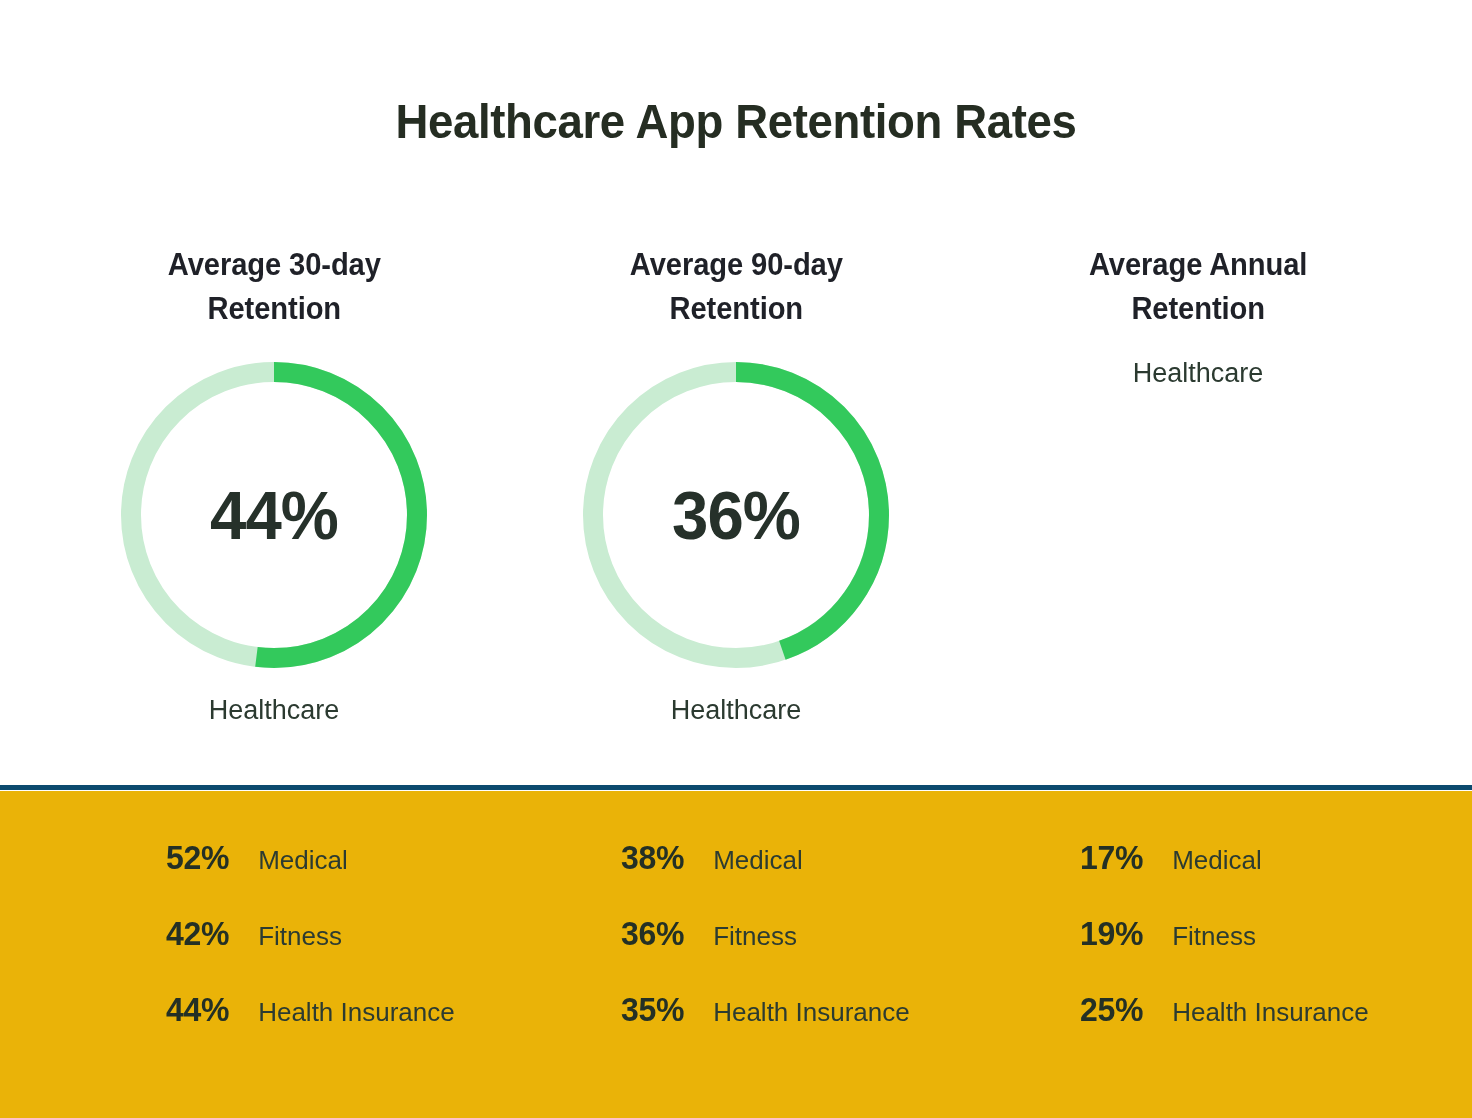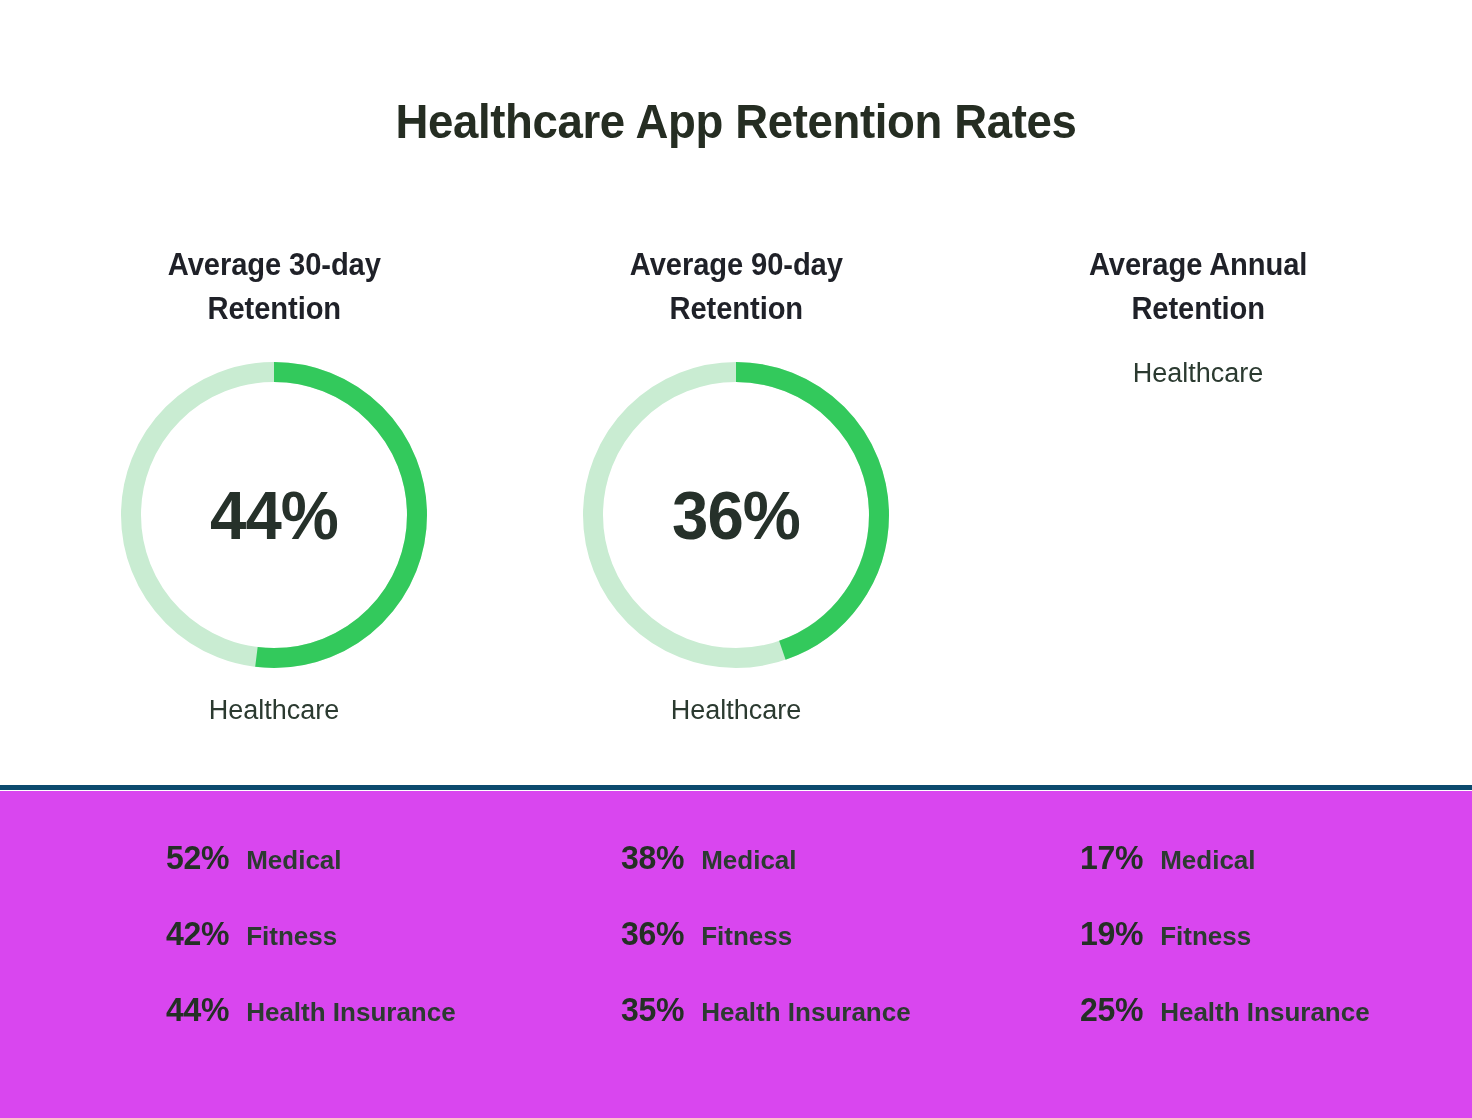--- a/index.html
+++ b/index.html
@@ -115,21 +115,21 @@
     text-align: center;
   }
 
   
   .stats-panel {
     position: absolute;
     left: 0;
     top: 791px;
     width: 1472px;
     height: 327px;
-    background: #d946ef;
+    background: #eab308;
   }
 
   .stats-row {
     position: absolute;
     left: 0;
     top: 0;
     width: 1472px;
     height: 327px;
     display: flex;
     flex-direction: row;
@@ -163,23 +163,23 @@
     color: #243025;
     letter-spacing: -0.3px;
     min-width: 62px;
     transform: scaleX(0.97);
     transform-origin: left baseline;
   }
 
   .stat-label {
     font-family: "Liberation Sans", sans-serif;
     font-size: 26px;
-    font-weight: 700;
+    font-weight: 400;
     color: #2c3b31;
-    margin-left: 16px;
+    margin-left: 28px;
     white-space: nowrap;
   }
 </style>
 </head>
 <body>
 
 <div class="top-section">
 
   <div class="chart-title">Healthcare App Retention Rates</div>
 

